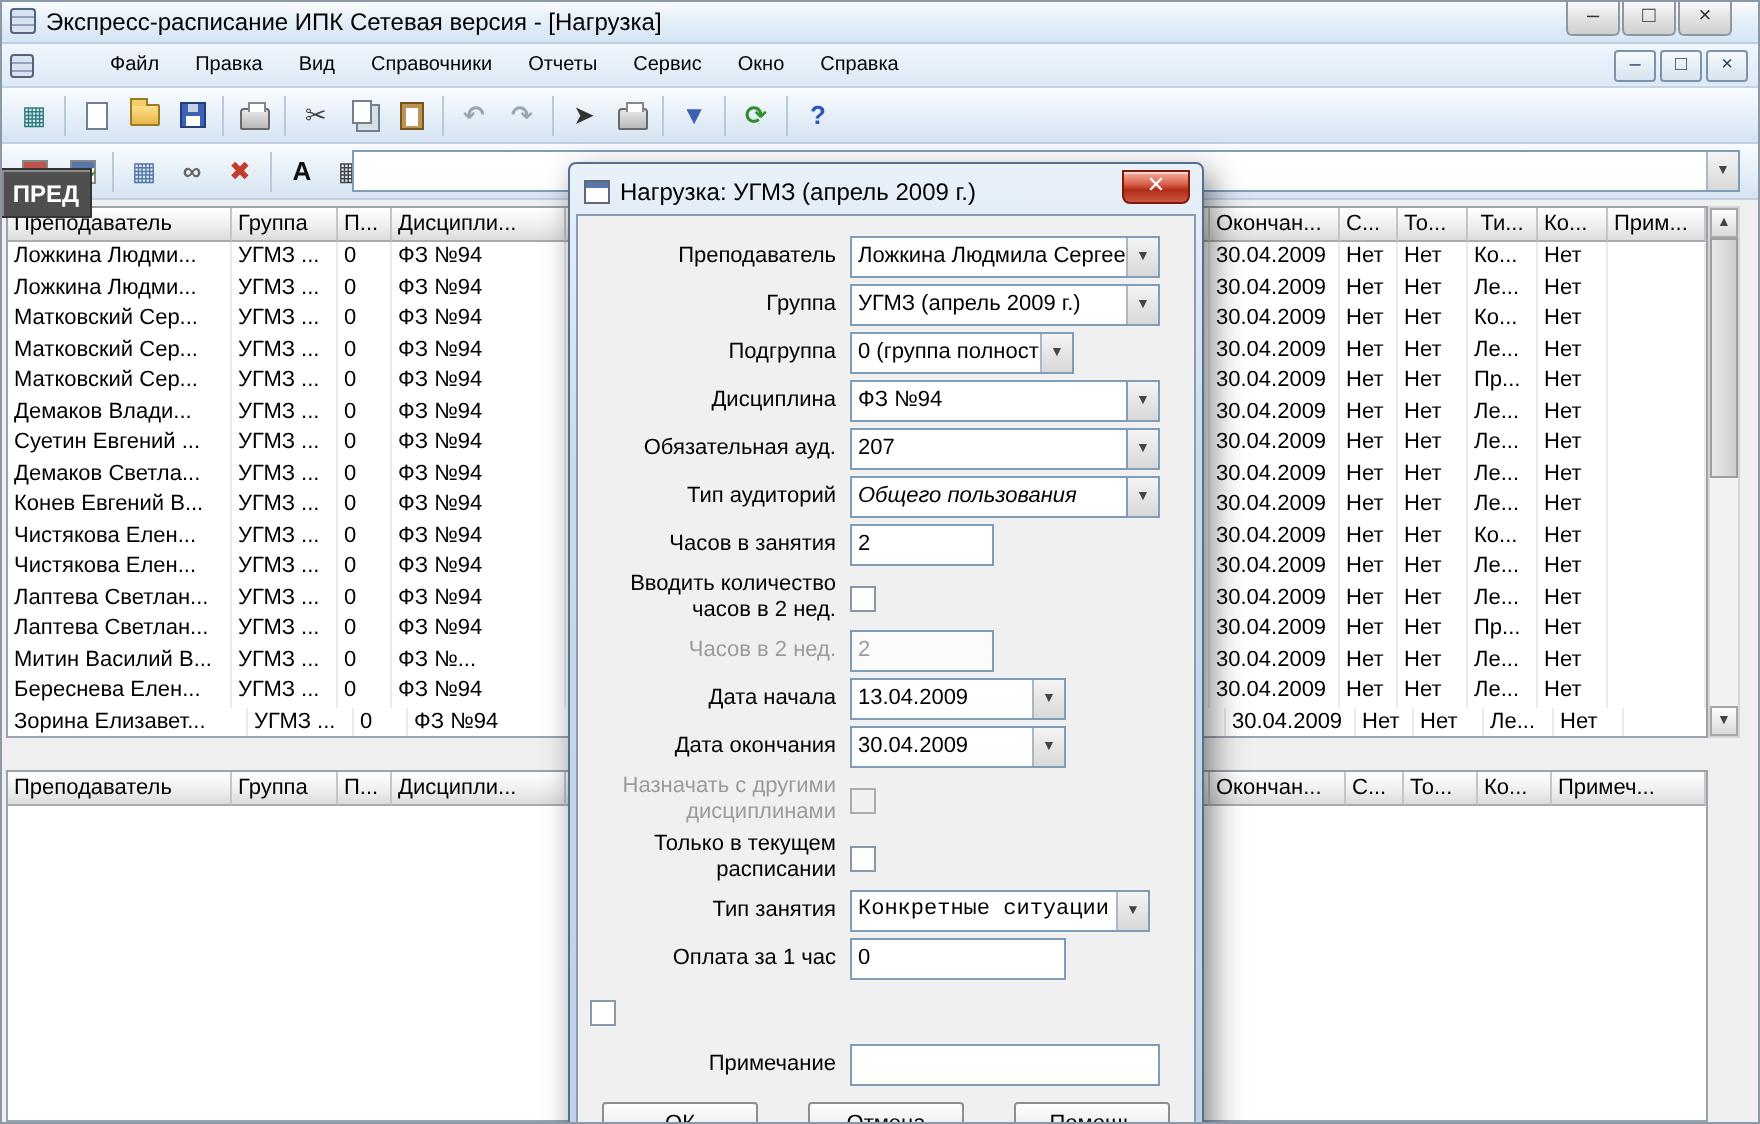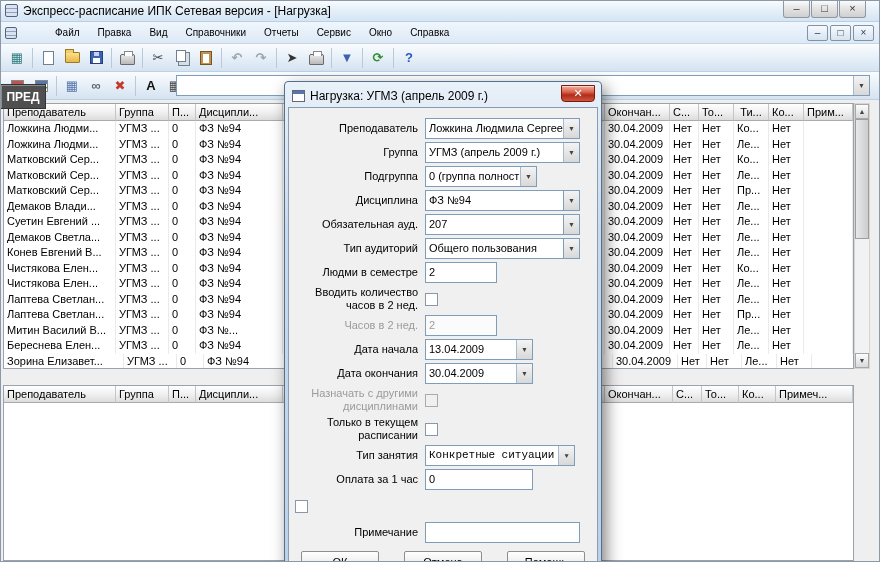--- a/index.html
+++ b/index.html
@@ -502,27 +502,27 @@
         </div>
         <div class="fld">
           <label class="fld-label">Обязательная ауд.</label>
           <div class="ctl-combo combo2" style="width: 155px;">
             <span class="combo-text">207</span>
             <span class="combo-btn">▼</span>
           </div>
         </div>
         <div class="fld">
           <label class="fld-label">Тип аудиторий</label>
-          <div class="ctl-combo combo2" style="width: 155px;">
+          <div class="ctl-combo combo2" style="width: 155px; font-style: italic;">
             <span class="combo-text">Общего пользования</span>
             <span class="combo-btn">▼</span>
           </div>
         </div>
         <div class="fld">
-          <label class="fld-label">Людми в семестре</label>
+          <label class="fld-label">Часов в занятия</label>
           <div class="ctl-text" style="width: 72px;">2</div>
         </div>
         <div class="fld fld-check">
           <label class="fld-label">Вводить количество
 часов в 2 нед.</label>
           <span class="ctl-check"></span>
         </div>
         <div class="fld">
           <label class="fld-label dis">Часов в 2 нед.</label>
           <div class="ctl-text dis" style="width: 72px;">2</div>

